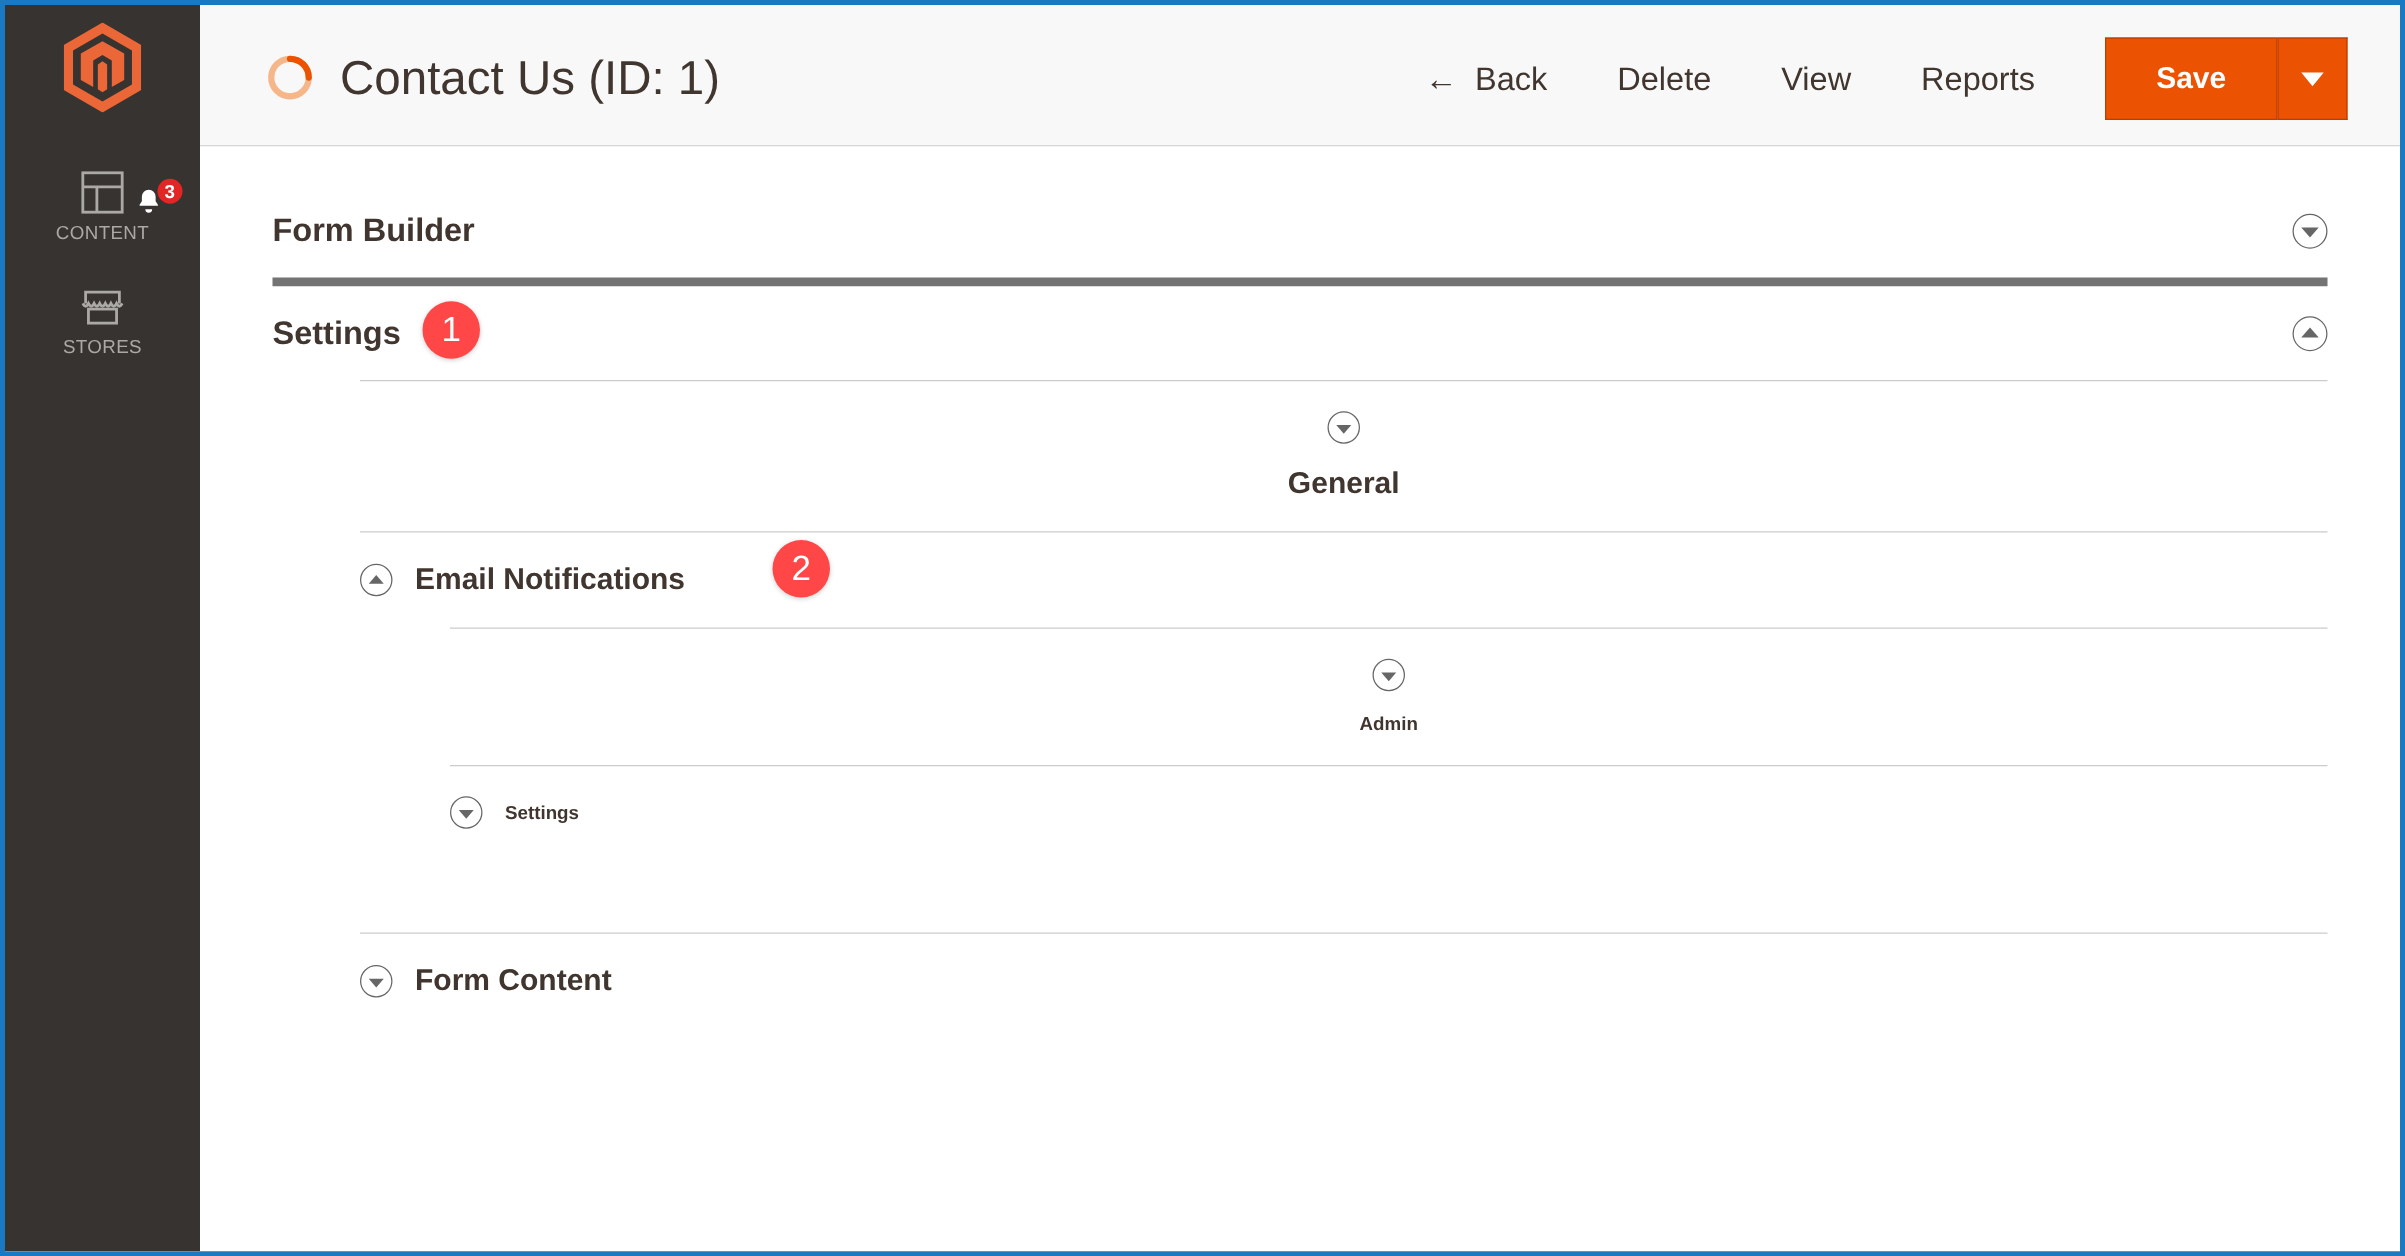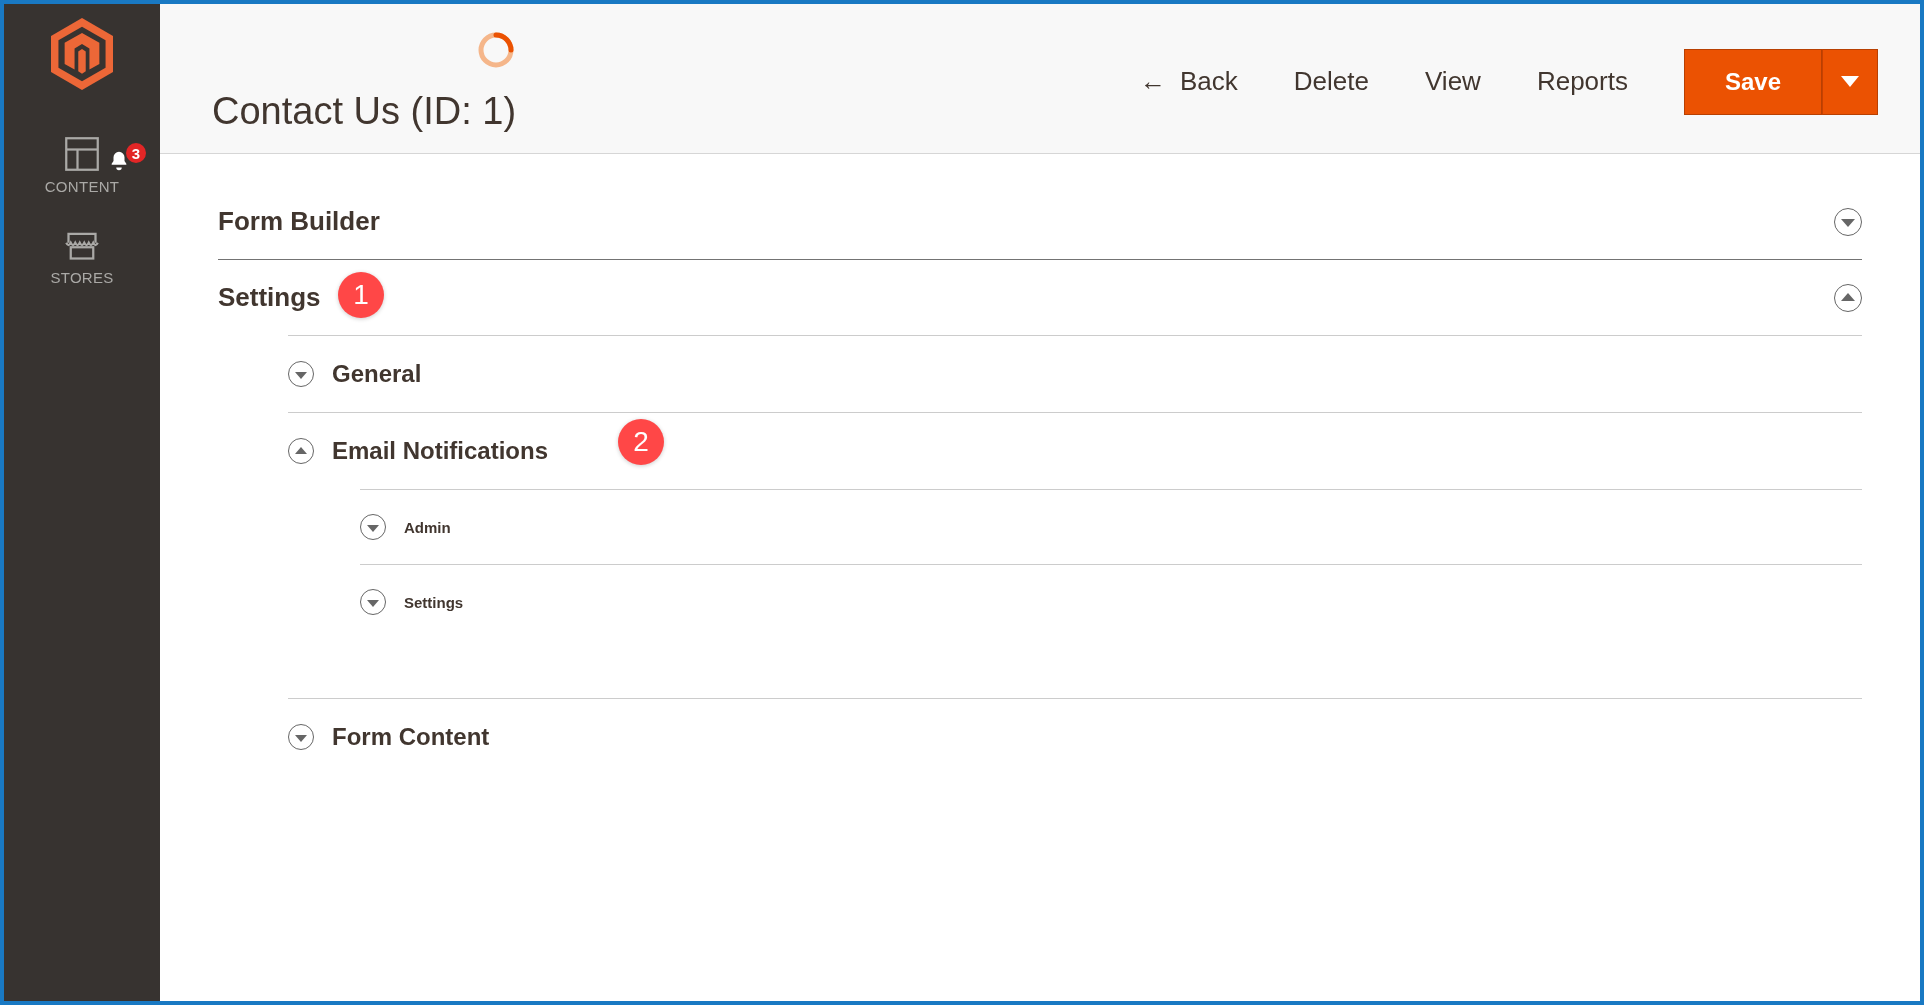--- a/index.html
+++ b/index.html
@@ -55,21 +55,21 @@
     padding:0 4px; margin-left:-4px; position:relative; top:-8px;
   }
   
   .main { flex:1; display:flex; flex-direction:column; }
   .header {
     background:#f8f8f8;
     border-bottom:1px solid #d6d6d6;
     padding: 26px 42px 20px 52px;
     display:flex; align-items:center;
   }
-  .title-wrap { display:flex; align-items:flex-end; gap:20px;flex-direction:column; }
+  .title-wrap { display:flex; align-items:flex-start; gap:20px; }
   .accent-ring { width:40px; height:40px; display:flex; align-items:center; justify-content:center;}
   .accent-ring svg { width:40px; height:40px; }
   .page-title { font-size:38px; font-weight:400; color:#41362f; }
   .actions { margin-left:auto; display:flex; align-items:center; gap:56px; }
   .action-link { font-size:26px; color:#41362f; cursor:pointer; display:flex; align-items:center; gap:14px;}
   .arrow-left { font-size:26px; }
   .save-group { display:flex; }
   .save-btn {
     background:#eb5202; color:#fff; font-size:24px; font-weight:600;
     border:none; padding:18px 40px; cursor:pointer;
@@ -77,21 +77,21 @@
   }
   .save-dd {
     background:#eb5202; color:#fff; width:56px;
     border:1px solid #b84002; border-left:1px solid #c84100;
     display:flex; align-items:center; justify-content:center; cursor:pointer;
   }
   .tri-down { width:0; height:0; border-left:9px solid transparent; border-right:9px solid transparent; border-top:11px solid #fff;}
   
   .content { padding: 30px 58px 0 58px; }
   .section {
-    border-bottom:1px solid #737373;
+    border-bottom:7px solid #737373;
     padding: 22px 0;
     display:flex; align-items:center; justify-content:space-between;
     cursor:pointer;
   }
   .section-title { font-size:26px; font-weight:600; color:#41362f; display:flex; align-items:center; }
   .toggle { width:28px; height:28px; border:1.5px solid #666; border-radius:50%; display:flex; align-items:center; justify-content:center;}
   .chev { width:0; height:0; }
   .chev.down { border-left:7px solid transparent; border-right:7px solid transparent; border-top:8px solid #666; margin-top:2px;}
   .chev.up { border-left:7px solid transparent; border-right:7px solid transparent; border-bottom:8px solid #666; margin-bottom:2px;}
   .subsections { padding-left:70px; }
@@ -101,21 +101,21 @@
     display:flex; align-items:center; gap:18px;
     cursor:pointer;
   }
   .sub.noborder { border-bottom:none;align-items:center; }
   .sub .toggle { width:26px; height:26px; }
   .sub .chev.down { border-left:6px solid transparent; border-right:6px solid transparent; border-top:7px solid #666;}
   .sub .chev.up { border-left:6px solid transparent; border-right:6px solid transparent; border-bottom:7px solid #666;}
   .sub-title { font-size:24px; font-weight:600; color:#41362f; }
   .sub2 { padding-left:72px; }
   .sub2 .sub-title { font-size:15px; }
-  .sub.first-in-group { border-top:1px solid #ccc; }
+  .sub.first-in-group { border-top:1px solid #ccc;flex-direction:column; }
   .gap-block { height: 60px; border-bottom:1px solid #ccc; }
   .annot {
     position:absolute;
     width:46px; height:46px; border-radius:50%;
     background:#ff4747; color:#fff; font-size:28px; font-weight:400;
     display:flex; align-items:center; justify-content:center;
     box-shadow:0 1px 4px rgba(0,0,0,.2);
   }
   .rel { position:relative; }
 </style>

